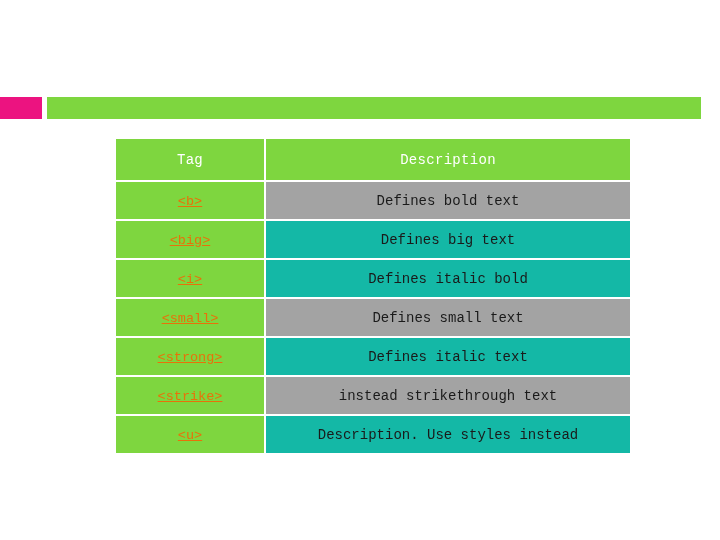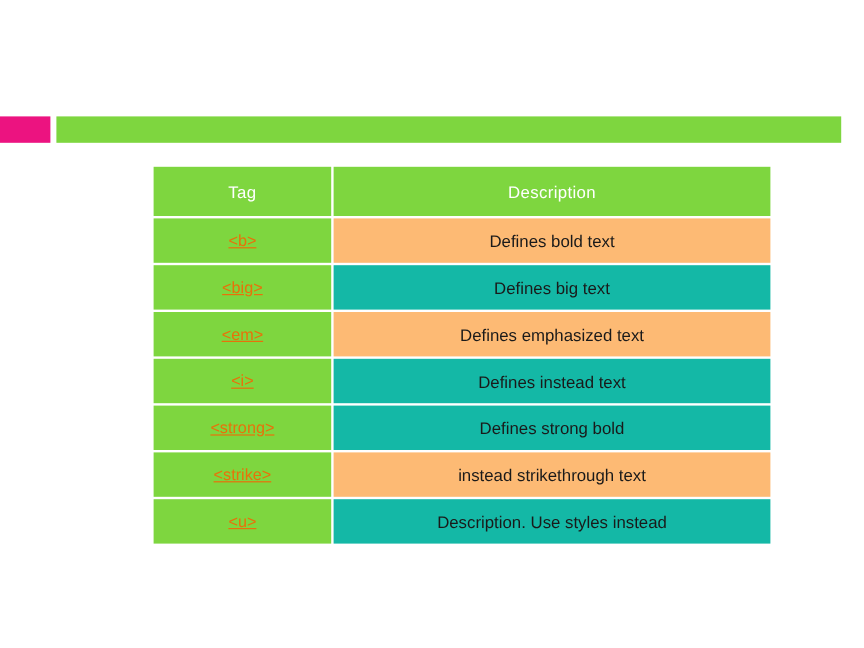--- a/index.html
+++ b/index.html
@@ -36,26 +36,27 @@
     left: 47px;
     top: 0;
     width: 654px;
     height: 22px;
     background: #7ed63f;
   }
 
   
   #tag-table {
     position: absolute;
-    left: 126px;
+    left: 114px;
     top: 137px;
     width: 516px;
     border-collapse: separate;
     border-spacing: 2px 2px;
     table-layout: fixed;
+    font-family: Liberation Mono, monospace;
   }
   #tag-table td,
   #tag-table th {
     padding: 0;
     margin: 0;
     border: 0;
     vertical-align: middle;
     text-align: center;
   }
 
@@ -83,21 +84,21 @@
     text-decoration: underline;
     cursor: pointer;
   }
 
   
   .desc-cell {
     height: 37px;
     color: #1a1a1a;
     font-size: 14px;
   }
-  .desc-cell.shade-dark  { background: #fdba74; }
+  .desc-cell.shade-dark  { background: #a3a3a3; }
   .desc-cell.shade-light { background: #14b8a6; }
 </style>
 </head>
 <body>
 
 <div id="banner">
   <div id="banner-pink"></div>
   <div id="banner-green"></div>
 </div>
 
@@ -115,30 +116,30 @@
   <tbody id="table-body">
       <tr>
         <td class="tag-cell"><span class="tag-link">&lt;b&gt;</span></td>
         <td class="desc-cell shade-dark">Defines bold text</td>
       </tr>
       <tr>
         <td class="tag-cell"><span class="tag-link">&lt;big&gt;</span></td>
         <td class="desc-cell shade-light">Defines big text</td>
       </tr>
       <tr>
-        <td class="tag-cell"><span class="tag-link">&lt;em&gt;</span></td>
-        <td class="desc-cell shade-dark">Defines emphasized text</td>
+        <td class="tag-cell"><span class="tag-link">&lt;i&gt;</span></td>
+        <td class="desc-cell shade-light">Defines italic bold</td>
       </tr>
       <tr>
-        <td class="tag-cell"><span class="tag-link">&lt;i&gt;</span></td>
-        <td class="desc-cell shade-light">Defines instead text</td>
+        <td class="tag-cell"><span class="tag-link">&lt;small&gt;</span></td>
+        <td class="desc-cell shade-dark">Defines small text</td>
       </tr>
       <tr>
         <td class="tag-cell"><span class="tag-link">&lt;strong&gt;</span></td>
-        <td class="desc-cell shade-light">Defines strong bold</td>
+        <td class="desc-cell shade-light">Defines italic text</td>
       </tr>
       <tr>
         <td class="tag-cell"><span class="tag-link">&lt;strike&gt;</span></td>
         <td class="desc-cell shade-dark">instead strikethrough text</td>
       </tr>
       <tr>
         <td class="tag-cell"><span class="tag-link">&lt;u&gt;</span></td>
         <td class="desc-cell shade-light">Description. Use styles instead</td>
       </tr>
     </tbody>

